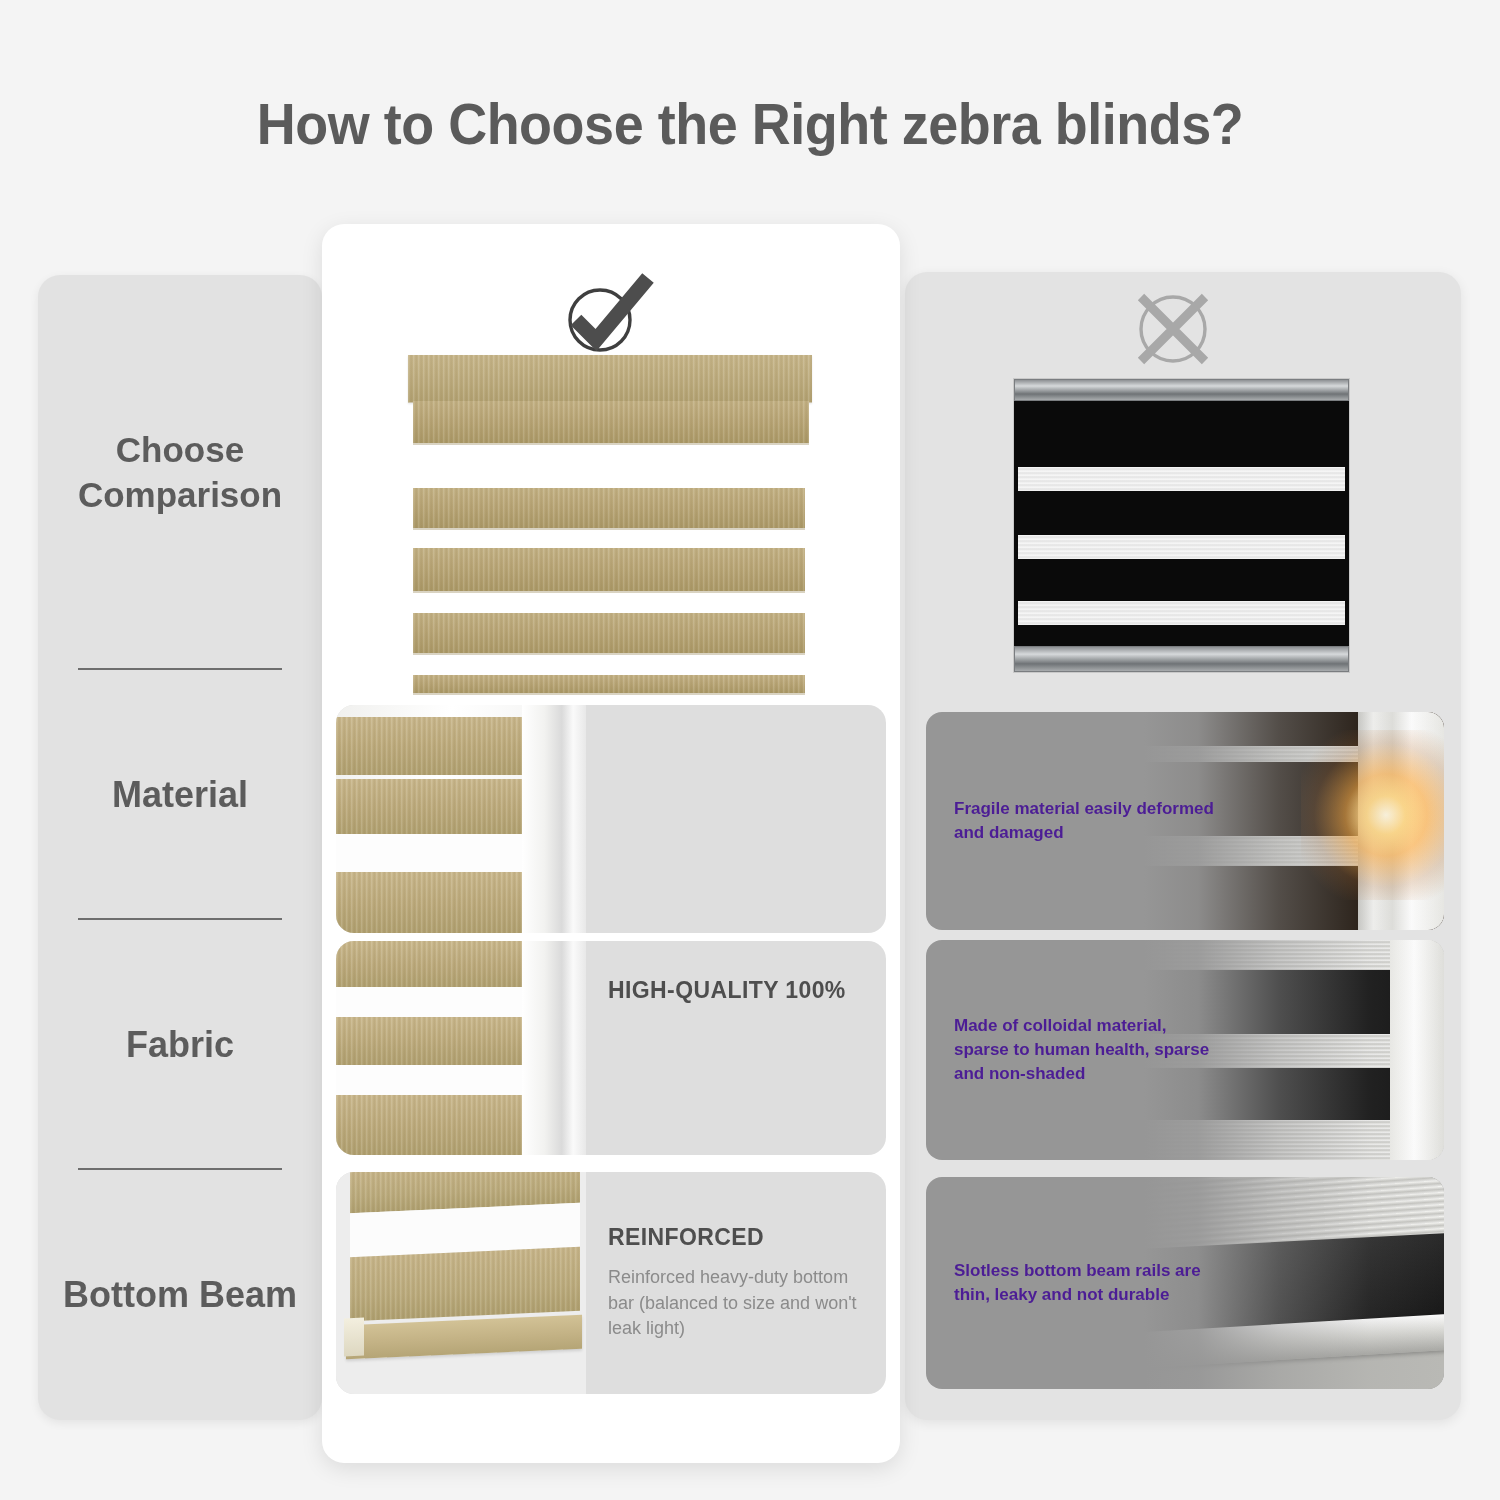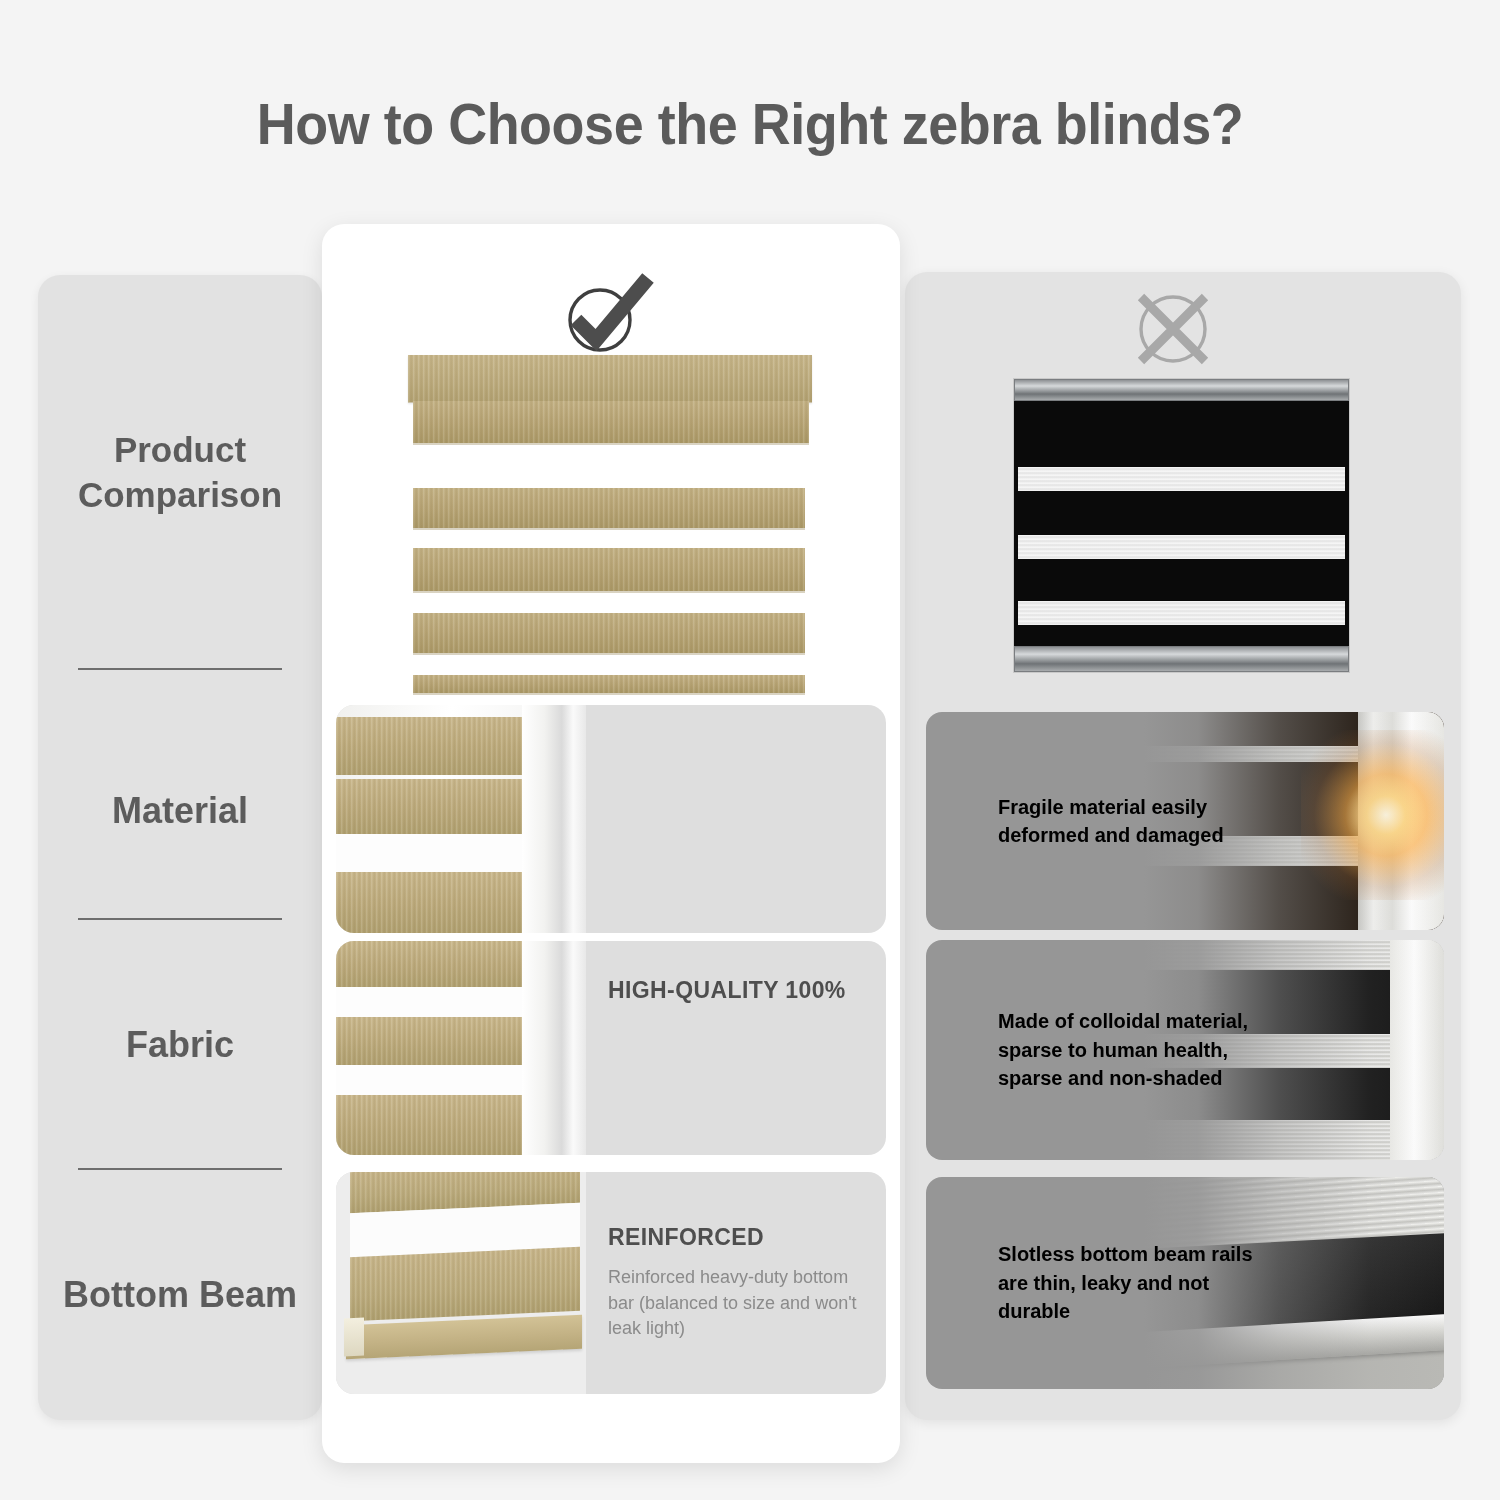--- a/index.html
+++ b/index.html
@@ -30,21 +30,21 @@
     box-shadow:0 3px 10px rgba(0,0,0,0.07);
   }
   .label-row {
     position:absolute; left:0; width:284px;
     display:flex; align-items:center; justify-content:center;
     text-align:center;
     color:#5c5c5c; font-weight:bold;
     line-height:1.28;
   }
   .label-row.r0 { top:0;    height:395px; font-size:35px; }
-  .label-row.r1 { top:411px; height:250px; font-size:36px; }
+  .label-row.r1 { top:395px; height:250px; font-size:36px; }
   .label-row.r2 { top:645px; height:250px; font-size:36px; }
   .label-row.r3 { top:895px; height:250px; font-size:36px; }
   .label-div {
     position:absolute; left:40px; width:204px; height:2px;
     background:#6e6e6e;
   }
   .label-div.d1 { top:393px; }
   .label-div.d2 { top:643px; }
   .label-div.d3 { top:893px; }
 
@@ -197,24 +197,23 @@
   .neg.n2 { top:940px; height:220px; }
   .neg.n3 { top:1177px; height:212px; }
   .neg-photo { position:absolute; right:0; top:0; width:300px; height:100%; }
   .neg-fade {
     position:absolute; right:0; top:0; width:300px; height:100%;
     background:linear-gradient(90deg,#969696 0%,rgba(150,150,150,0.92) 18%,rgba(150,150,150,0.45) 45%,rgba(150,150,150,0.10) 75%,rgba(150,150,150,0) 100%);
   }
   .neg-txt {
     position:absolute; left:28px; top:0; height:100%;
     display:flex; align-items:center;
-    font-size:20px; font-weight:bold; color:#000000;
+    font-size:17px; font-weight:bold; color:#4c1d95;
     line-height:1.42; width:270px;
     z-index:3;
-    margin-left:44px;
   }
 
   
   .sun-wrap { position:absolute; inset:0; background:#2a1c12; overflow:hidden; }
   .sun-frame {
     position:absolute; right:0; top:0; width:86px; height:100%;
     background:linear-gradient(90deg,#cfcfcb 0%,#f6f6f4 18%,#e2e2de 40%,#ffffff 62%,#e6e6e2 100%);
   }
   .sun-glow {
     position:absolute; right:58px; top:24%; width:170px; height:170px;
@@ -260,21 +259,21 @@
     transform:skewY(-3.4deg);
     box-shadow:0 2px 4px rgba(0,0,0,0.25);
   }
 </style>
 </head>
 <body>
 
 <div class="title">How to Choose the Right zebra blinds?</div>
 
 <div class="label-panel">
-  <div class="label-row r0">Product Comparison</div>
+  <div class="label-row r0">Choose Comparison</div>
   <div class="label-div d1"></div>
   <div class="label-row r1">Material</div>
   <div class="label-div d2"></div>
   <div class="label-row r2">Fabric</div>
   <div class="label-div d3"></div>
   <div class="label-row r3">Bottom Beam</div>
 </div>
 
 <div class="neg-panel"></div>
 

